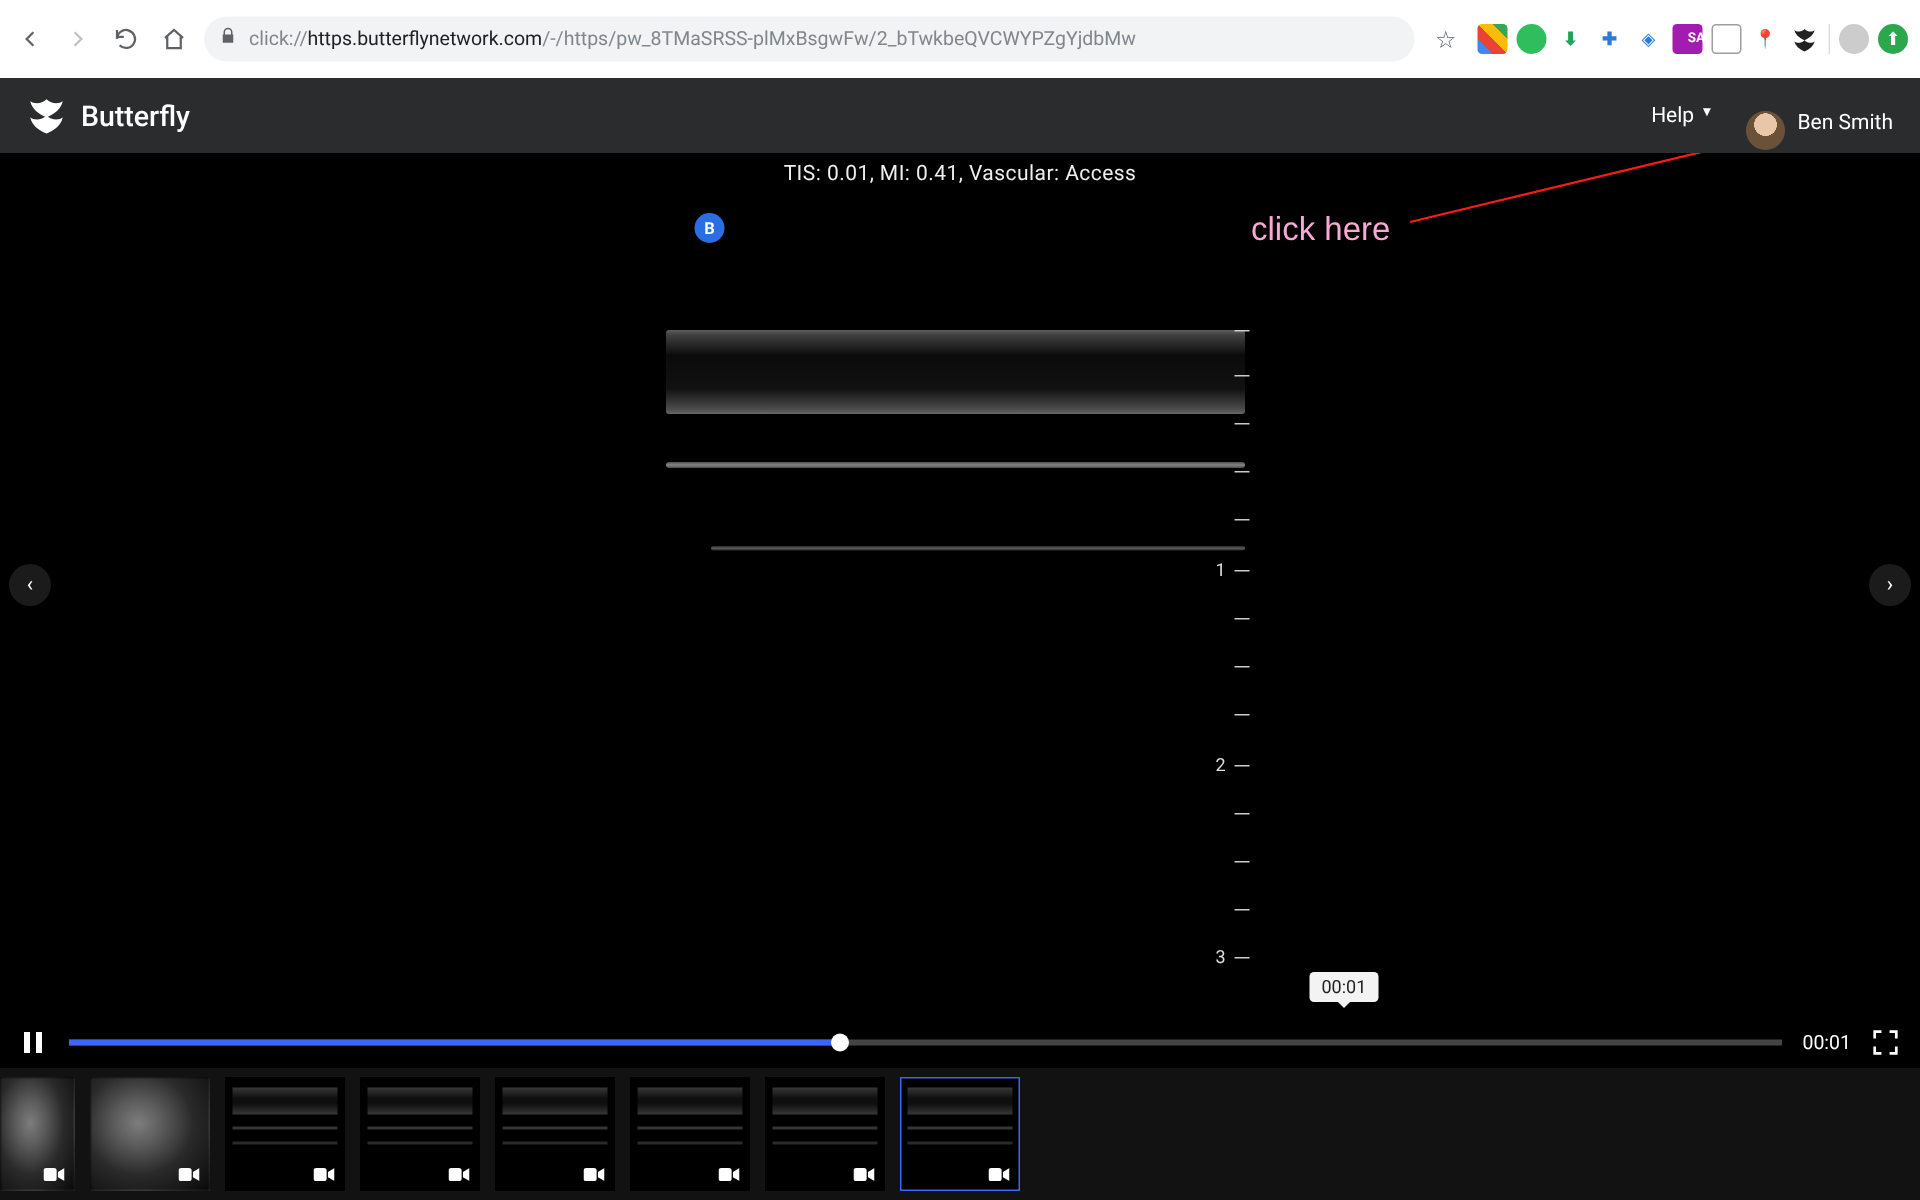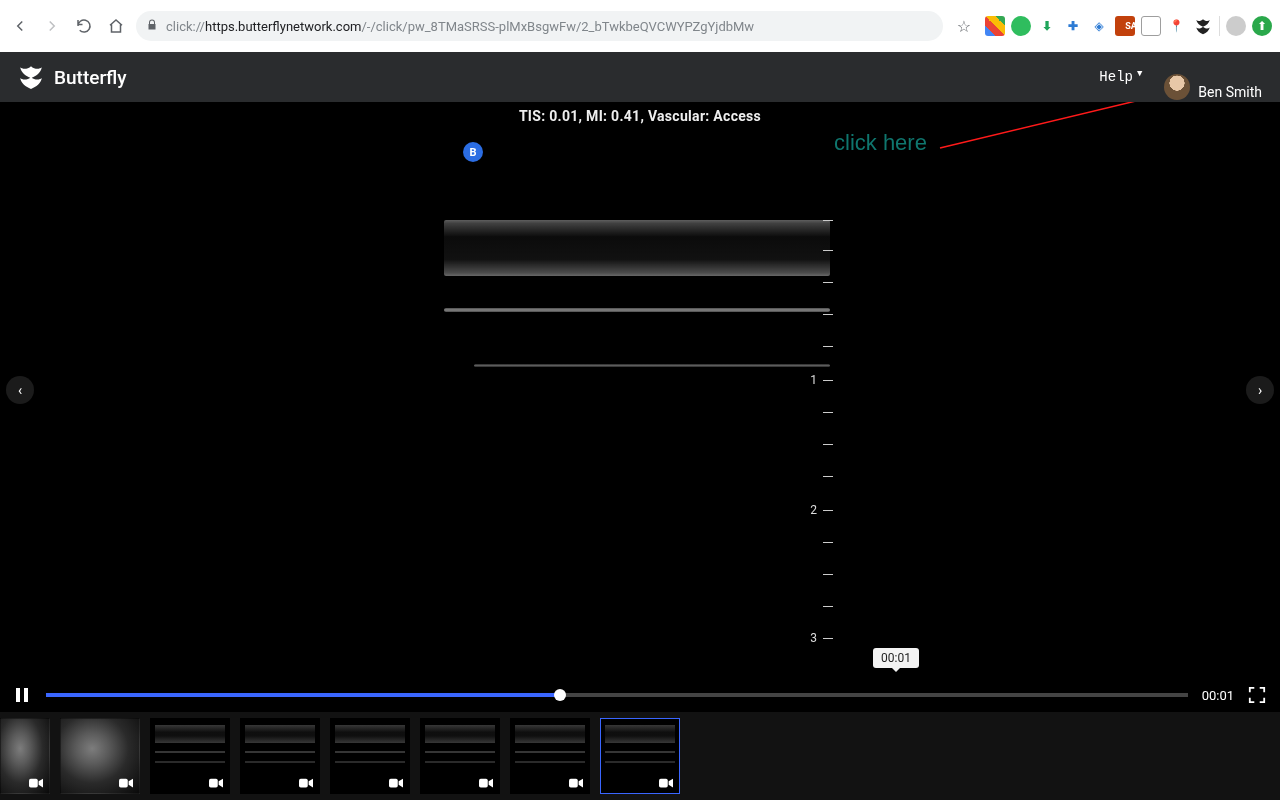--- a/index.html
+++ b/index.html
@@ -11,53 +11,53 @@
   .addr { flex:1; display:flex; align-items:center; background:#f1f3f4; border-radius:16px; height:30px; padding:0 10px; gap:8px; color:#202124; font-size:13px; }
   .addr .secure { color:#5f6368; }
   .addr .url-gray { color:#80868b; }
   .ext-icons { display:flex; align-items:center; gap:6px; }
   .ext { width:20px; height:20px; display:flex; align-items:center; justify-content:center; font-size:12px; border-radius:3px; }
   .ext.g { background: linear-gradient(45deg,#4285F4 25%,#EA4335 25% 50%,#FBBC05 50% 75%,#34A853 75%); }
   .ext.greenCircle { background:#2fbd5e; border-radius:50%; }
   .ext.downArrow { color:#1fa55a; font-weight:bold; }
   .ext.x { color:#2d7bd4; font-weight:bold; }
   .ext.diamond { color:#2d7bd4; }
-  .ext.sa { background:#c2410c; color:#fff; font-size:9px; font-weight:bold;padding-left:12px; }
+  .ext.sa { background:#a21caf; color:#fff; font-size:9px; font-weight:bold;padding-left:12px; }
   .ext.sq { border:1px solid #9e9e9e; border-radius:3px; }
   .ext.pin { color:#4aa7e0; }
   .ext.bf svg { width:18px; height:18px; fill:#222; }
   .ext.avatar { background:#ccc; border-radius:50%; }
   .ext.greenUp { background:#2aa84b; border-radius:50%; color:#fff; }
   
   .app-header { height: 50px; background:#2a2c2e; display:flex; align-items:center; justify-content:space-between; padding:0 18px; }
   .brand { display:flex; align-items:center; gap:10px; font-size:19px; font-weight:500; color:#fff; }
   .brand svg { width:26px; height:26px; fill:#fff; }
   .header-right { display:flex; align-items:center; gap:22px; font-size:14px; }
-  .header-right .help { cursor:pointer; display:flex; gap:4px;font-family:Liberation Mono, monospace; }
-  .header-right .user { display:flex; align-items:flex-end; gap:8px; cursor:pointer;margin-top:20px; }
+  .header-right .help { cursor:pointer; display:flex; gap:4px; }
+  .header-right .user { display:flex; align-items:flex-start; gap:8px; cursor:pointer;margin-top:20px; }
   .header-right .user .pic { width:26px; height:26px; border-radius:50%; background: radial-gradient(circle at 50% 35%, #e7c7a7 0 35%, #6b5137 36% 100%); }
   
   .main { position:relative; height: 576px; background:#000; }
-  .scan-info { text-align:center; font-size:14px; color:#eee; padding-top:6px; letter-spacing:0.3px;font-weight:bold; }
+  .scan-info { text-align:center; font-size:14px; color:#eee; padding-top:6px; letter-spacing:0.3px; }
   .mode-badge { position:absolute; top:40px; left:463px; width:20px; height:20px; background:#2b6de3; color:#fff; border-radius:50%; display:flex; align-items:center; justify-content:center; font-size:11px; font-weight:bold; }
   .nav-arrow { position:absolute; top:50%; transform:translateY(-50%); width:28px; height:28px; background:#1b1b1b; border-radius:50%; color:#fff; display:flex; align-items:center; justify-content:center; cursor:pointer; font-size:14px; }
   .nav-arrow.left { left:6px; }
   .nav-arrow.right { right:6px; }
   
   .scan-area { position:absolute; left:444px; top:118px; width:386px; height:360px; }
   .scan-layer { position:absolute; left:0; width:100%; filter:blur(0.4px); border-radius:2px; }
   .scan-layer.l0 { top:0; height:56px; background:linear-gradient(180deg,#6f6f6f 0%, #4c4c4c 6%, #0e0e0e 30%, #141414 70%, #585858 94%, #7a7a7a 100%); opacity:0.85; }
   .scan-layer.l1 { top:88px; height:4px; background:linear-gradient(180deg,#6e6e6e,#bdbdbd,#6e6e6e); opacity:0.7; }
   .scan-layer.l2 { top:144px; height:3px; background:linear-gradient(180deg,#4a4a4a,#a8a8a8,#4a4a4a); opacity:0.55; left:30px; width:calc(100% - 30px);}
   
   .ruler { position:absolute; right:447px; top:118px; height:360px; width:30px; }
   .ruler .tick { position:absolute; right:0; width:10px; height:1px; background:#ccc; }
   .ruler .tick.major::after { content: attr(data-label); position:absolute; right:16px; top:-7px; color:#ddd; font-size:12px; }
   
-  .annotation-text { position:absolute; top:28px; left:834px; color:#0f766e; font-size:22px; font-family: Arial, sans-serif; }
+  .annotation-text { position:absolute; top:38px; left:834px; color:#f9a8d4; font-size:22px; font-family: Arial, sans-serif; }
   .annotation-line { position:absolute; top:0; left:0; pointer-events:none; }
   
   .time-tooltip { position:absolute; bottom:10px; left:873px; background:#f3f3f3; color:#222; font-size:12px; padding:3px 8px; border-radius:3px; box-shadow:0 1px 2px rgba(0,0,0,0.4); }
   .time-tooltip::after { content:""; position:absolute; bottom:-4px; left:50%; transform:translateX(-50%); border-left:4px solid transparent; border-right:4px solid transparent; border-top:4px solid #f3f3f3; }
   
   .controls { height:34px; background:#000; display:flex; align-items:center; padding:0 14px; gap:14px; }
   .play-btn { width:18px; cursor:pointer; display:flex; }
   .play-btn svg { width:16px; height:16px; fill:#fff; }
   .timeline { position:relative; flex:1; height:4px; background:#444; cursor:pointer; }
   .timeline .played { position:absolute; left:0; top:0; height:100%; background:#3a66ff; }
@@ -98,21 +98,21 @@
   <div class="nav-btn">
       <svg viewBox="0 0 24 24">
         <path d="M4 11l8-7 8 7M6 10v10h12V10"></path>
       </svg>
     </div>
   <div class="addr">
     <span class="secure"><svg width="12" height="12" viewBox="0 0 24 24" fill="#5f6368">
           <path d="M6 10V7a6 6 0 1 1 12 0v3h1v11H5V10h1zm2 0h8V7a4 4 0 1 0-8 0v3z"></path>
         </svg></span>
     <span>
-      <span class="url-gray">click://</span><span>https.butterflynetwork.com</span><span class="url-gray">/-/click/pw_8TMaSRSS-plMxBsgwFw/2_bTwkbeQVCWYPZgYjdbMw</span>
+      <span class="url-gray">click://</span><span>https.butterflynetwork.com</span><span class="url-gray">/-/https/pw_8TMaSRSS-plMxBsgwFw/2_bTwkbeQVCWYPZgYjdbMw</span>
     </span>
   </div>
   <span style="color:#5f6368; font-size:16px; padding:0 6px;">☆</span>
   <div class="ext-icons">
     <span class="ext g"></span>
     <span class="ext greenCircle"></span>
     <span class="ext downArrow">⬇</span>
     <span class="ext x">✚</span>
     <span class="ext diamond">◈</span>
     <span class="ext sa">SA</span>

